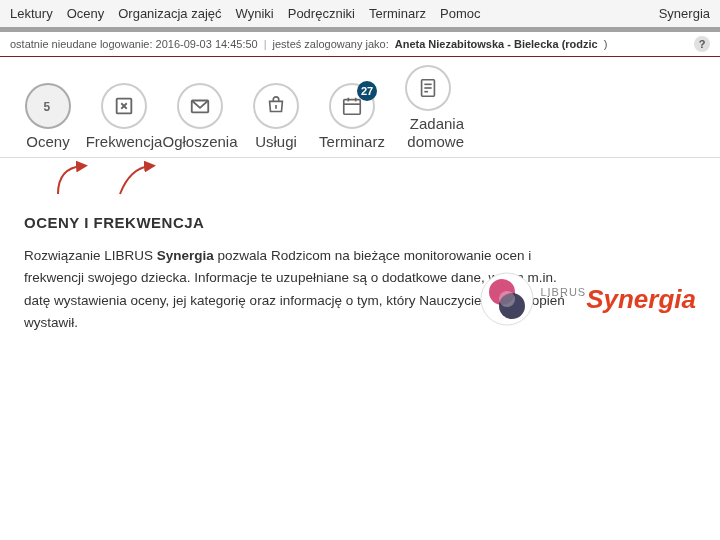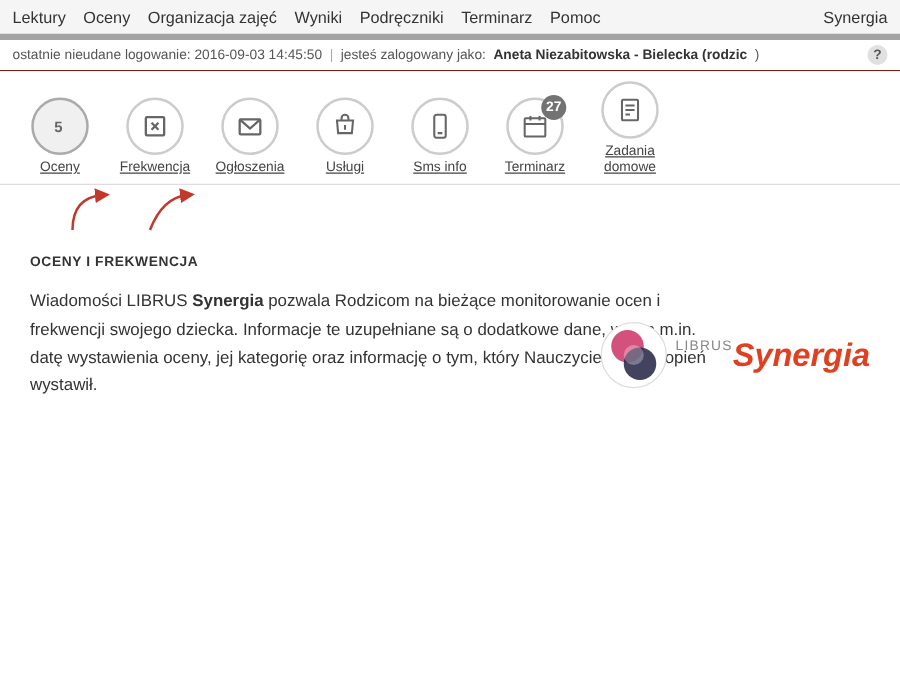--- a/index.html
+++ b/index.html
@@ -88,49 +88,48 @@
       background: #fff;
       font-size: 18px;
       color: #666;
       position: relative;
     }
     .icon-item.active .icon-circle {
       border-color: #aaa;
       background: #f0f0f0;
     }
     .icon-item .icon-label {
-      font-size: 11px;
+      font-size: 15px;
       color: #444;
       margin-top: 4px;
-      text-align: center;
+      text-align: right;
       line-height: 1.2;
-      text-decoration: underline;
     }
     .badge {
       position: absolute;
       top: -4px;
       right: -4px;
-      background: #737373;
+      background: #0c4a6e;
       color: #fff;
       border-radius: 50%;
       width: 20px;
       height: 20px;
       font-size: 11px;
       display: flex;
       align-items: center;
       justify-content: center;
       font-weight: bold;
     }
 
     
     .main-content {
       padding: 18px 24px 10px 24px;
     }
     .section-title {
-      font-size: 11px;
+      font-size: 15px;
       font-weight: bold;
       color: #333;
       text-transform: uppercase;
       letter-spacing: 0.5px;
       margin-bottom: 14px;
     }
     .description {
       font-size: 13.5px;
       color: #333;
       line-height: 1.65;
@@ -234,29 +233,20 @@
     <div class="icon-circle">
       <svg class="icon-svg" viewBox="0 0 24 24" fill="none" stroke="#666" stroke-width="1.8">
         <path d="M5 7h14l-1 11H6L5 7z"></path>
         <path d="M9 7V5a3 3 0 016 0v2"></path>
         <line x1="12" y1="11" x2="12" y2="15"></line>
       </svg>
     </div>
     <span class="icon-label">Usługi</span>
   </div>
 
-  <div class="icon-item">
-    <div class="icon-circle">
-      <svg class="icon-svg" viewBox="0 0 24 24" fill="none" stroke="#666" stroke-width="1.8">
-        <rect x="7" y="2" width="10" height="20" rx="2"></rect>
-        <line x1="10" y1="18" x2="14" y2="18"></line>
-      </svg>
-    </div>
-    <span class="icon-label">Sms info</span>
-  </div>
 
 
   <div class="icon-item">
     <div class="icon-circle">
       <svg class="icon-svg" viewBox="0 0 24 24" fill="none" stroke="#666" stroke-width="1.8">
         <rect x="3" y="5" width="18" height="16" rx="1"></rect>
         <line x1="3" y1="10" x2="21" y2="10"></line>
         <line x1="8" y1="3" x2="8" y2="7"></line>
         <line x1="16" y1="3" x2="16" y2="7"></line>
         <text x="9" y="18" font-size="7" fill="#666" stroke="none" font-family="Arial"></text>
@@ -289,21 +279,21 @@
       <marker id="arr" markerWidth="6" markerHeight="6" refX="3" refY="3" orient="auto">
         <path d="M0,0 L0,6 L6,3 z" fill="#c0392b"></path>
       </marker>
     </defs>
   </svg>
 </div>
 
 <div class="main-content" style="position:relative;">
   <div class="section-title">OCENY I FREKWENCJA</div>
   <p class="description">
-    <span>Wiadomości LIBRUS </span><strong>Synergia</strong><span> pozwala Rodzicom na bieżące monitorowanie ocen i frekwencji swojego dziecka. Informacje te uzupełniane są o dodatkowe dane, w tym m.in. datę wystawienia oceny, jej kategorię oraz informację o tym, który Nauczyciel dany stopień wystawił.</span>
+    <span>Rozwiązanie LIBRUS </span><strong>Synergia</strong><span> pozwala Rodzicom na bieżące monitorowanie ocen i frekwencji swojego dziecka. Informacje te uzupełniane są o dodatkowe dane, w tym m.in. datę wystawienia oceny, jej kategorię oraz informację o tym, który Nauczyciel dany stopień wystawił.</span>
   </p>
 
   <div class="logo-area">
     <svg class="logo-circle" viewBox="0 0 54 54">
       <circle cx="27" cy="27" r="26" fill="#fff" stroke="#ddd" stroke-width="1"></circle>
 
       <ellipse cx="22" cy="20" rx="13" ry="13" fill="#cc3366" opacity="0.85"></ellipse>
       <ellipse cx="32" cy="34" rx="13" ry="13" fill="#222244" opacity="0.85"></ellipse>
       <ellipse cx="27" cy="27" rx="8" ry="8" fill="#fff" opacity="0.3"></ellipse>
     </svg>

